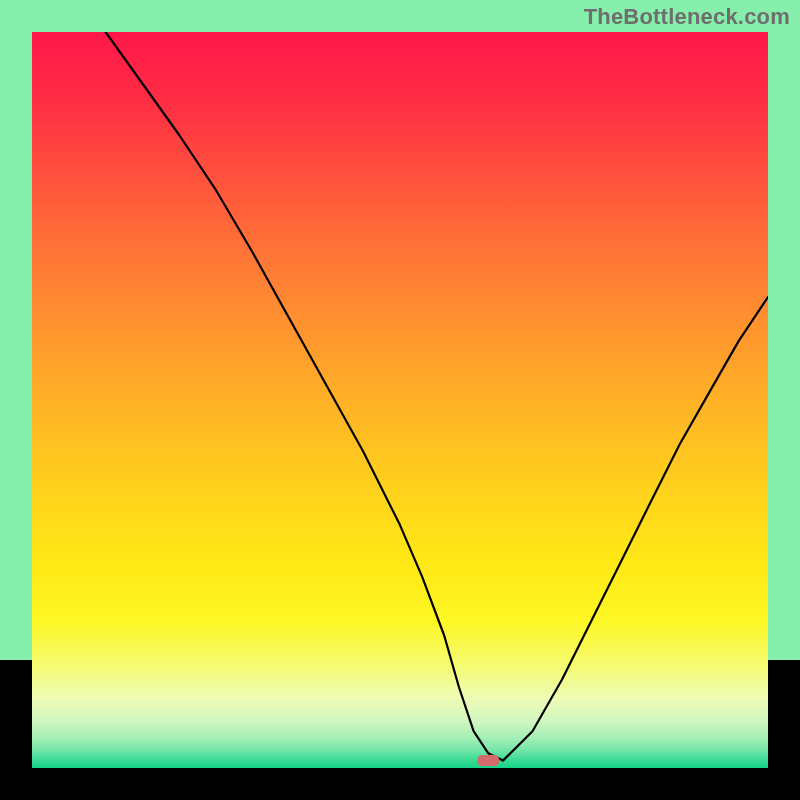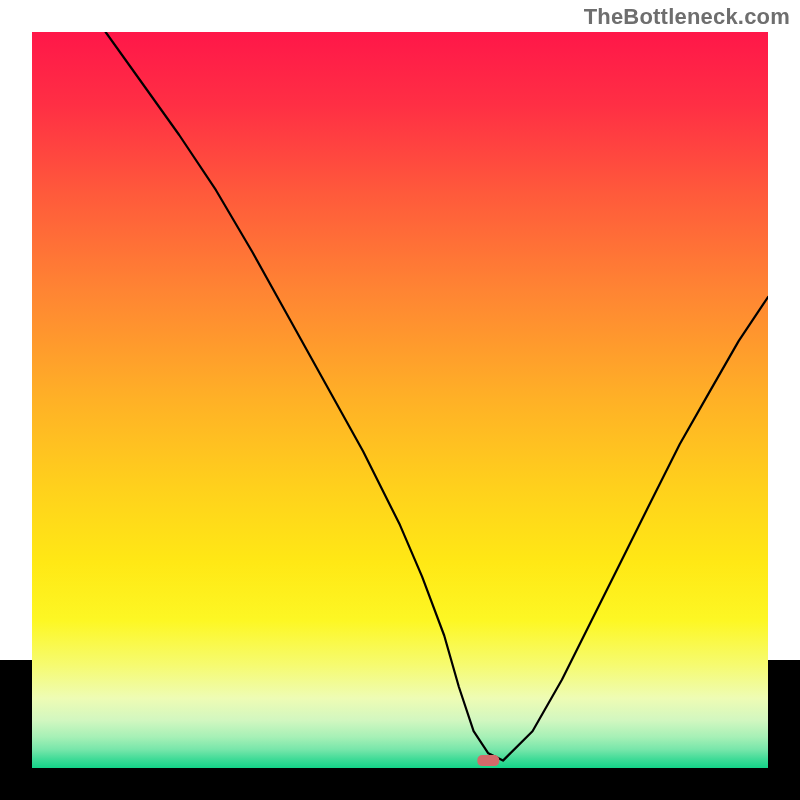--- a/index.html
+++ b/index.html
@@ -8,21 +8,21 @@
     width: 800px;
     height: 800px;
     overflow: hidden;
     font-family: Arial, Helvetica, sans-serif;
     background: #000;
   }
   .frame {
     position: relative;
     width: 800px;
     height: 660px;
-    background: #ffffff;
+    background: #86efac;
     text-align: center;
   }
   .watermark {
     position: absolute;
     top: 4px;
     right: 10px;
     color: #6e6e6e;
     font-size: 22px;
     font-weight: 600;
     letter-spacing: 0.2px;

